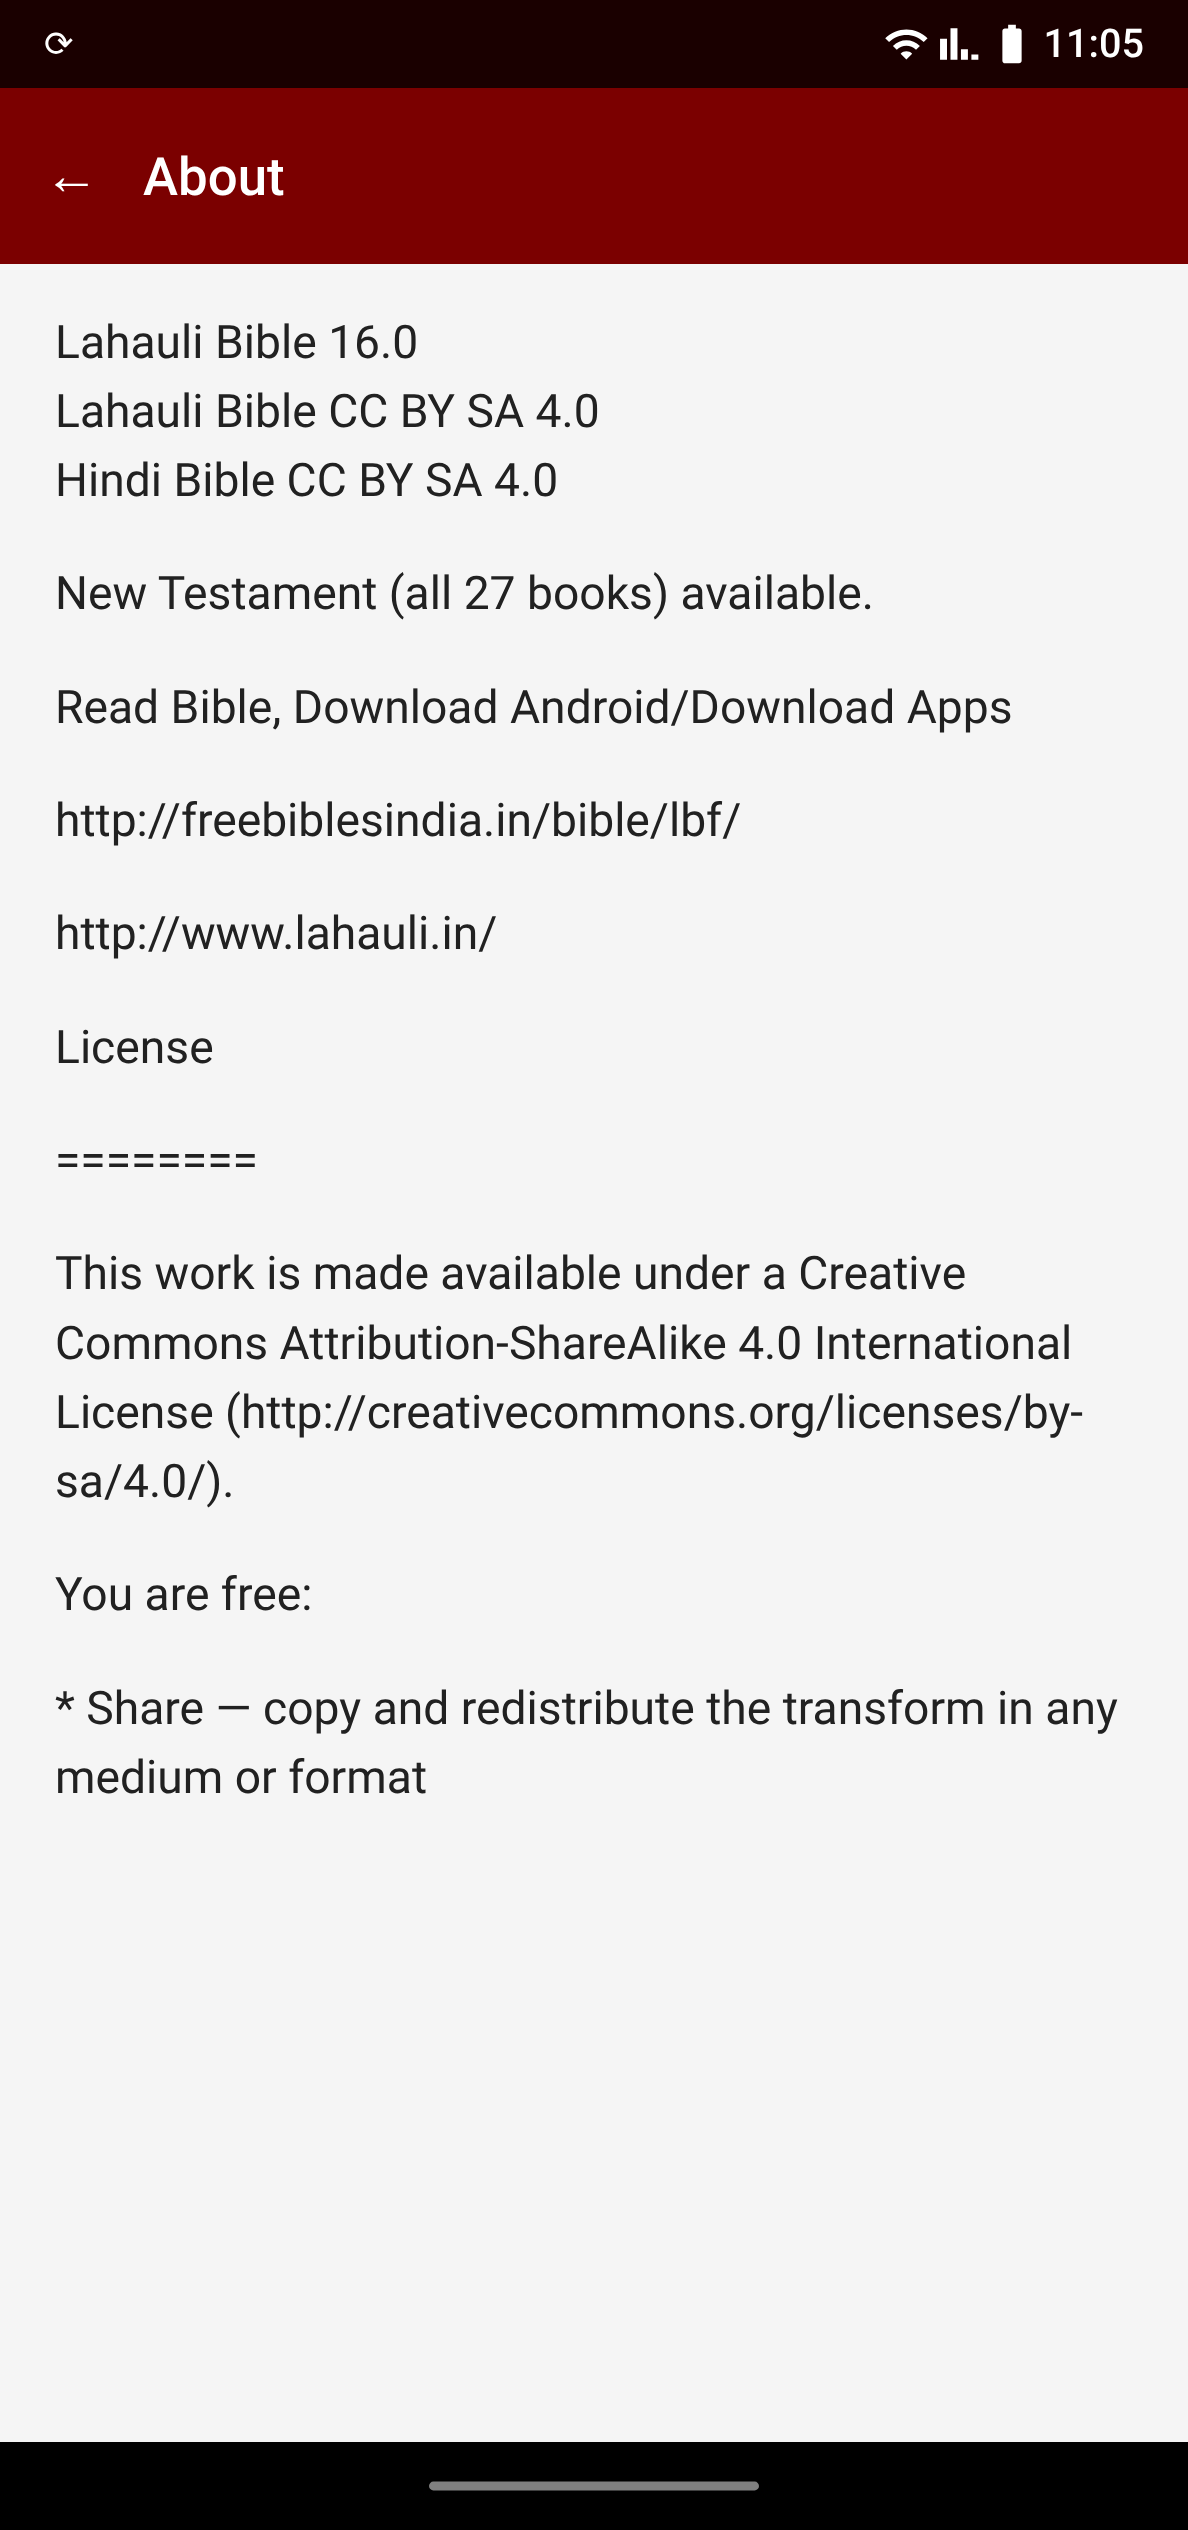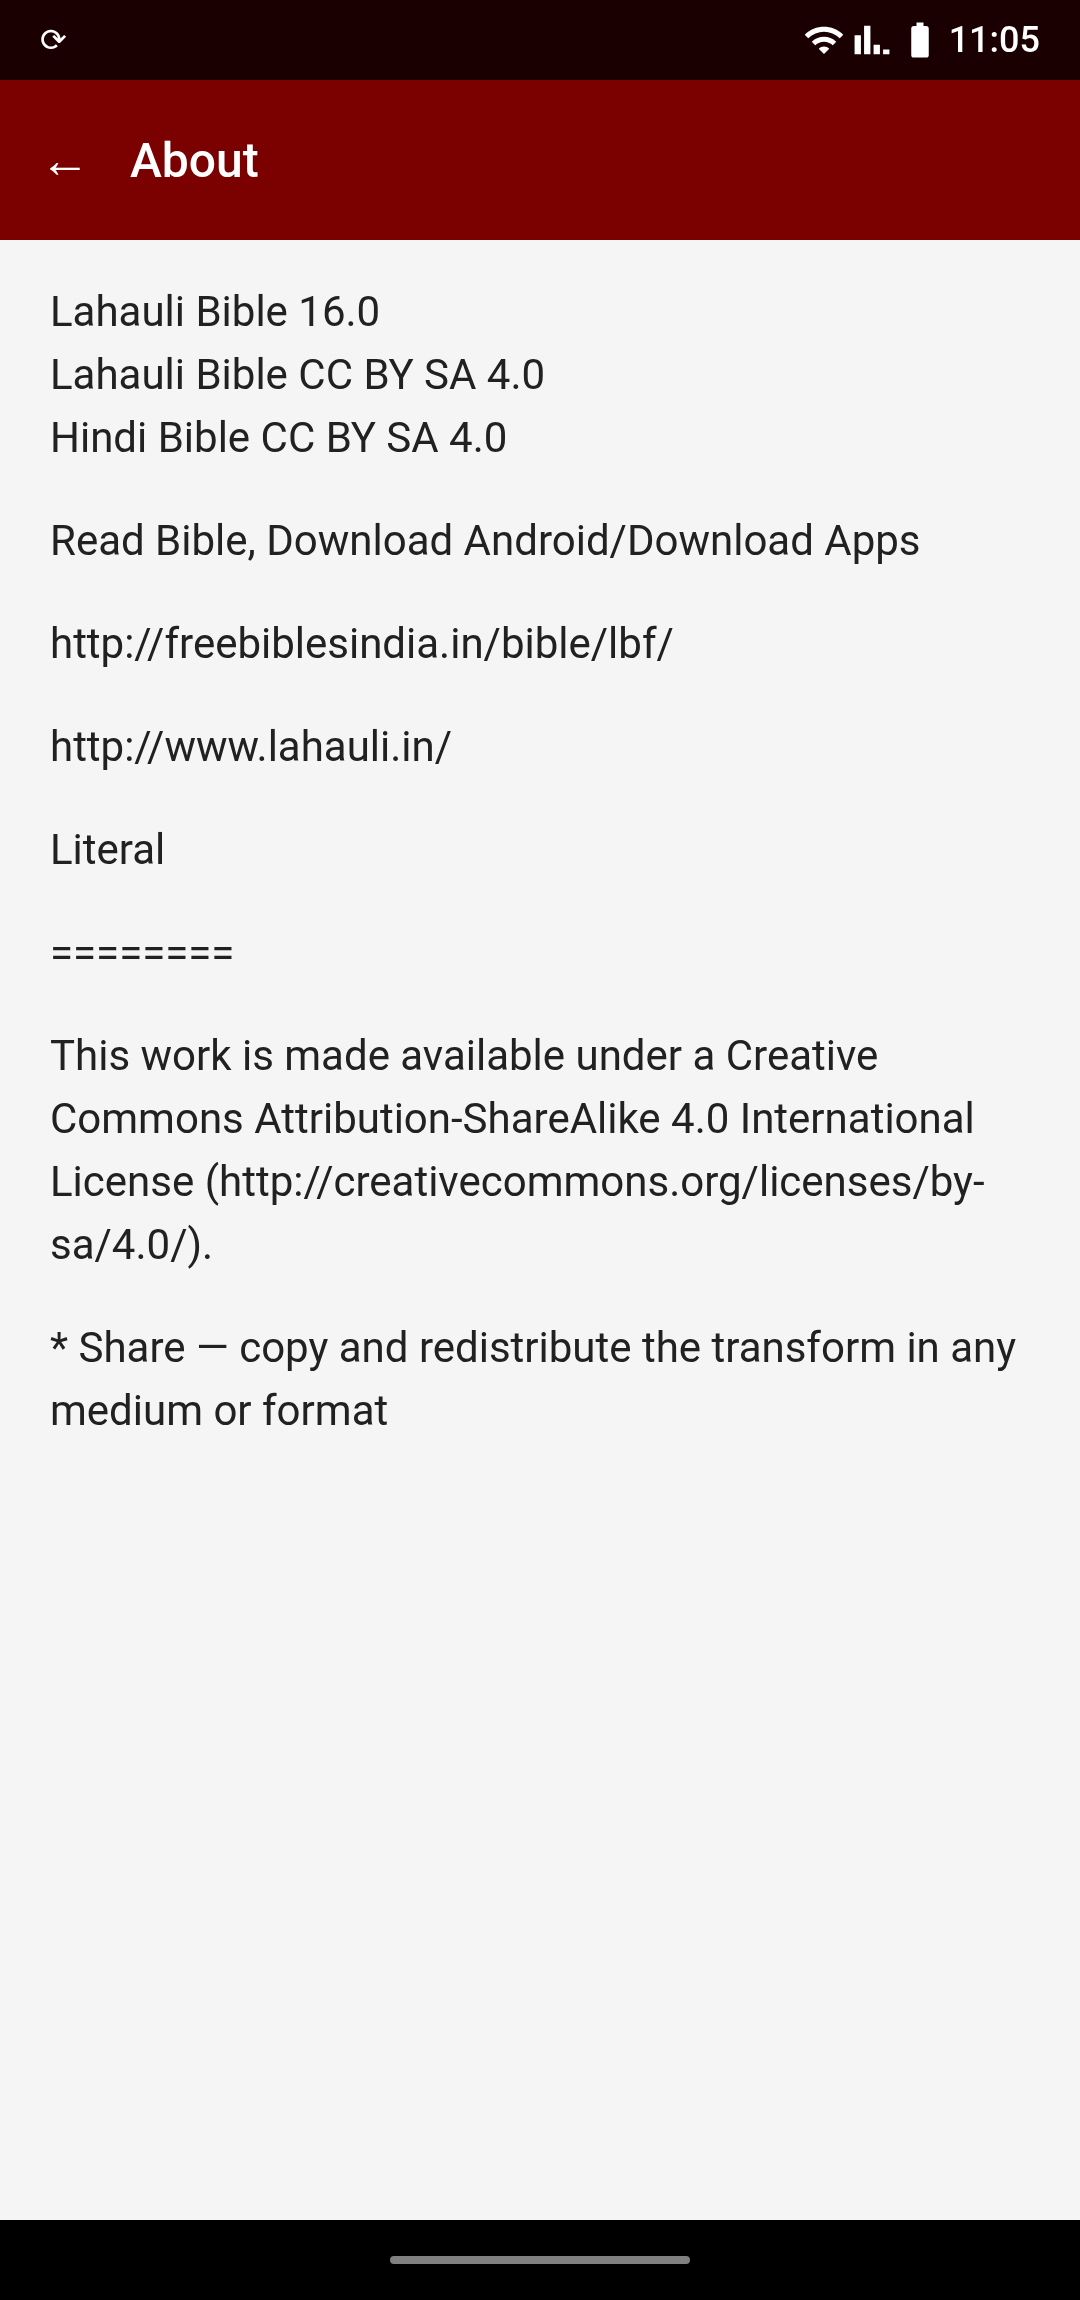--- a/index.html
+++ b/index.html
@@ -157,45 +157,51 @@
 </div>
 
 <div class="content">
 
   <div class="content-block">
     <p class="content-text">Lahauli Bible 16.0</p>
     <p class="content-text">Lahauli Bible CC BY SA 4.0</p>
     <p class="content-text">Hindi Bible CC BY SA 4.0</p>
   </div>
 
+  <div class="content-block">
+    <p class="content-text">New Testament (all 27 books) available.</p>
+  </div>
 
   <div class="content-block">
     <p class="content-text">Read Bible, Download Android/Download Apps</p>
   </div>
 
   <div class="content-block">
     <p class="content-text">http://freebiblesindia.in/bible/lbf/</p>
   </div>
 
   <div class="content-block">
     <p class="content-text">http://www.lahauli.in/</p>
   </div>
 
   <div class="content-block">
-    <p class="content-text">Literal</p>
+    <p class="content-text">License</p>
   </div>
 
   <div class="separator-block">
     <p class="content-text">========</p>
   </div>
 
   <div class="content-block">
     <p class="content-text">This work is made available under a Creative Commons Attribution-ShareAlike 4.0 International License (http://creativecommons.org/licenses/by-sa/4.0/).</p>
   </div>
 
+  <div class="content-block">
+    <p class="content-text">You are free:</p>
+  </div>
 
   <div class="content-block">
     <p class="content-text">* Share — copy and redistribute the transform in any medium or format</p>
   </div>
 
 
 </div>
 
 <div class="bottom-bar">
   <div class="bottom-home-indicator"></div>

